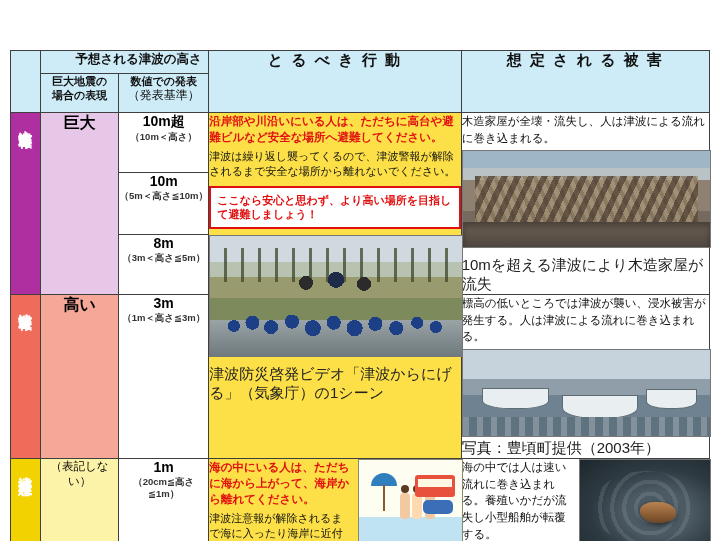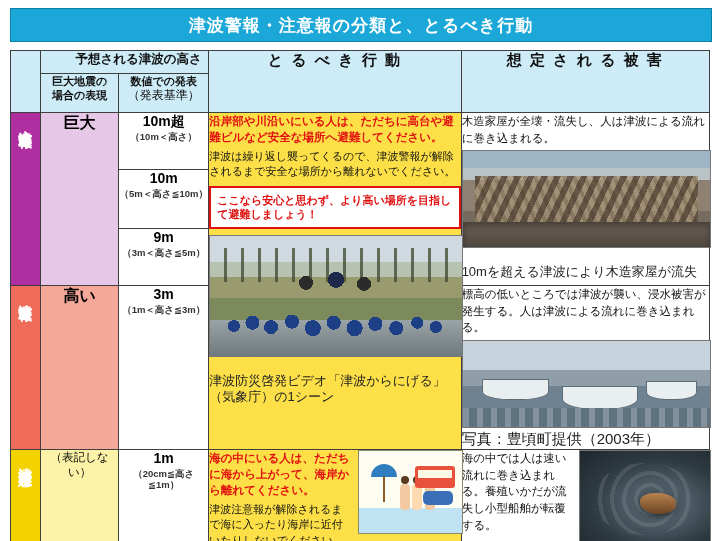--- a/index.html
+++ b/index.html
@@ -75,21 +75,21 @@
 
   
   .act{padding:6px 7px 7px 7px;background:#fde047;}
   .act p{margin:0 0 4px 0;font-size:11px;line-height:1.38;color:#111;}
   .act .red{color:#e01010;font-weight:bold;font-size:11.5px;line-height:1.4;}
   .callout{
     margin:6px 0 6px 0;padding:5px 6px;
     border:2px solid #e01010;color:#e01010;font-weight:bold;
     font-size:11px;line-height:1.35;background:#ffffff;
   }
-  .caption{font-size:13px;color:#222;margin-top:16px;line-height:1.25;}
+  .caption{font-size:15px;color:#222;margin-top:8px;line-height:1.25;}
 
   
   .dmg{padding:6px 7px 7px 7px;background:#ffffff;}
   .dmg p{margin:0 0 4px 0;font-size:11.5px;line-height:1.45;color:#111;}
   .dmg .credit{font-size:15px;color:#222;margin-top:2px;}
 
   
   .photo{position:relative;overflow:hidden;border:1px solid #777;}
 
   
@@ -209,23 +209,20 @@
   }
   .illus .car{
     position:absolute;right:8%;bottom:34%;width:30px;height:14px;background:#3a6fb8;border-radius:5px;
   }
 </style>
 </head>
 <body>
 
 <div class="page">
 
-  <div class="titlebar">
-    <div class="t">津波警報・注意報の分類と、とるべき行動</div>
-  </div>
 
   <table class="main">
     <colgroup>
       <col style="width:30px">
       <col style="width:78px">
       <col style="width:90px">
       <col style="width:252px">
       <col style="width:248px">
     </colgroup>
 
@@ -280,21 +277,21 @@
 
     <tr>
       <td class="num" style="height:58px;">
         <span>10m</span>
         <span class="rng">（5m＜高さ≦10m）</span>
       </td>
     </tr>
 
     <tr>
       <td class="num" style="height:56px;">
-        <span>9m</span>
+        <span>8m</span>
         <span class="rng">（3m＜高さ≦5m）</span>
       </td>
     </tr>
 
     <tr>
       <td class="cat c2">
         <span>津波警報</span>
       </td>
       <td class="expr e2">高い</td>
       <td class="num" style="height:118px;">

